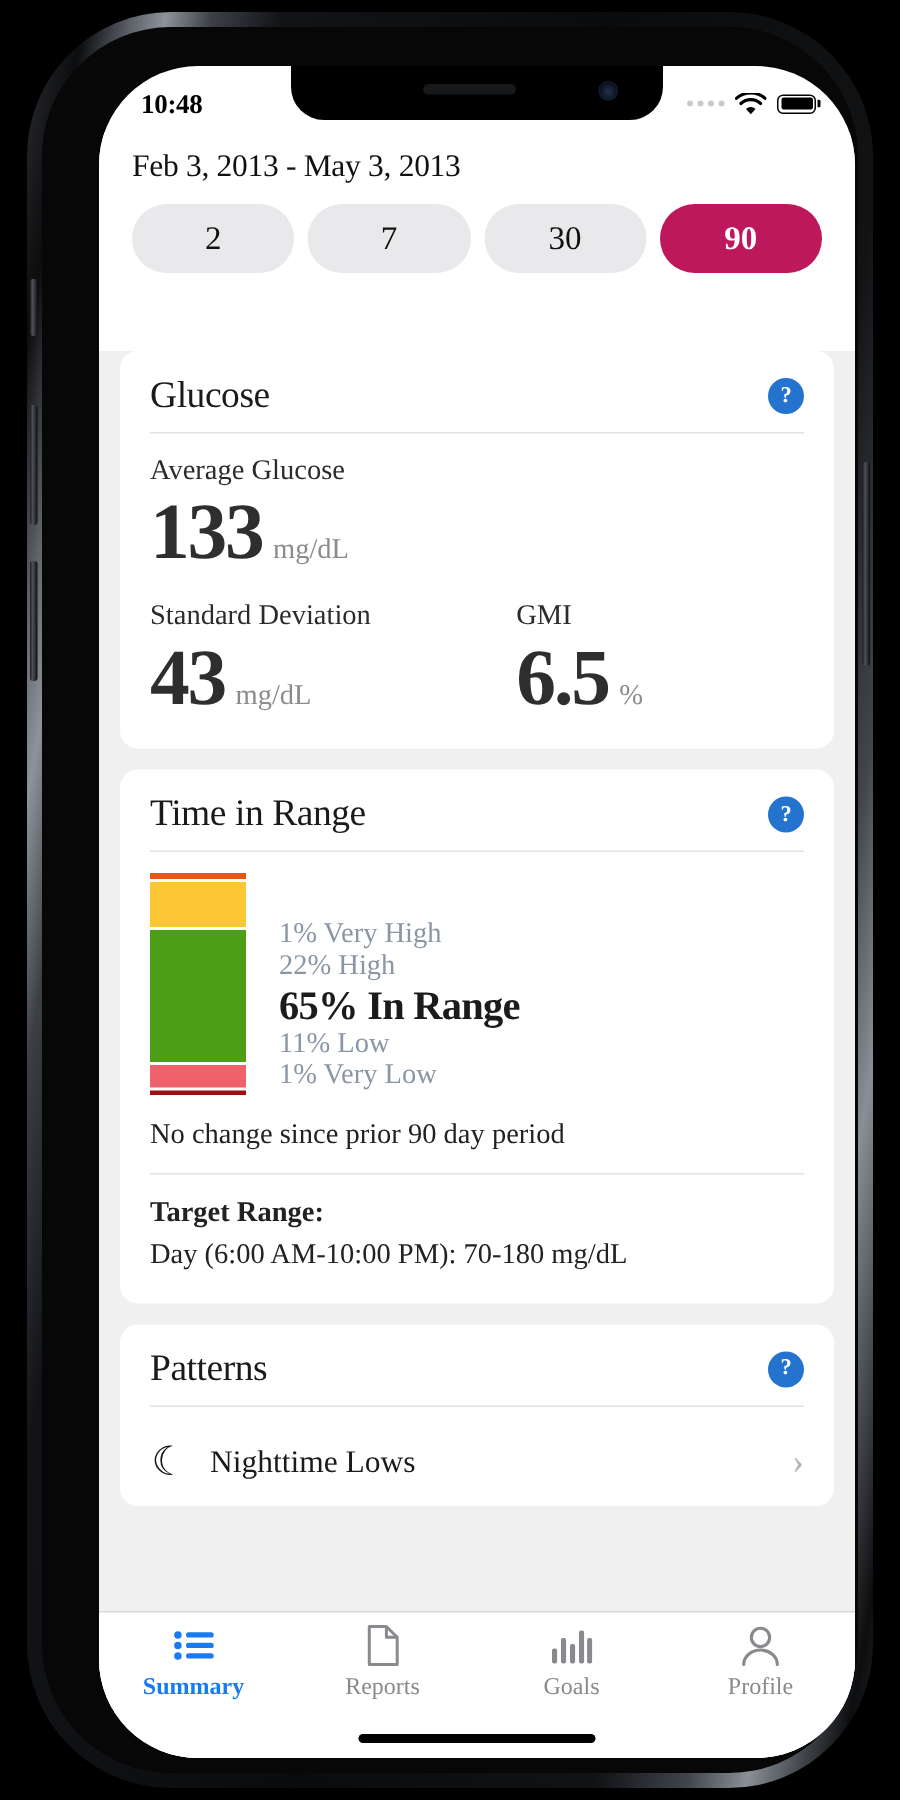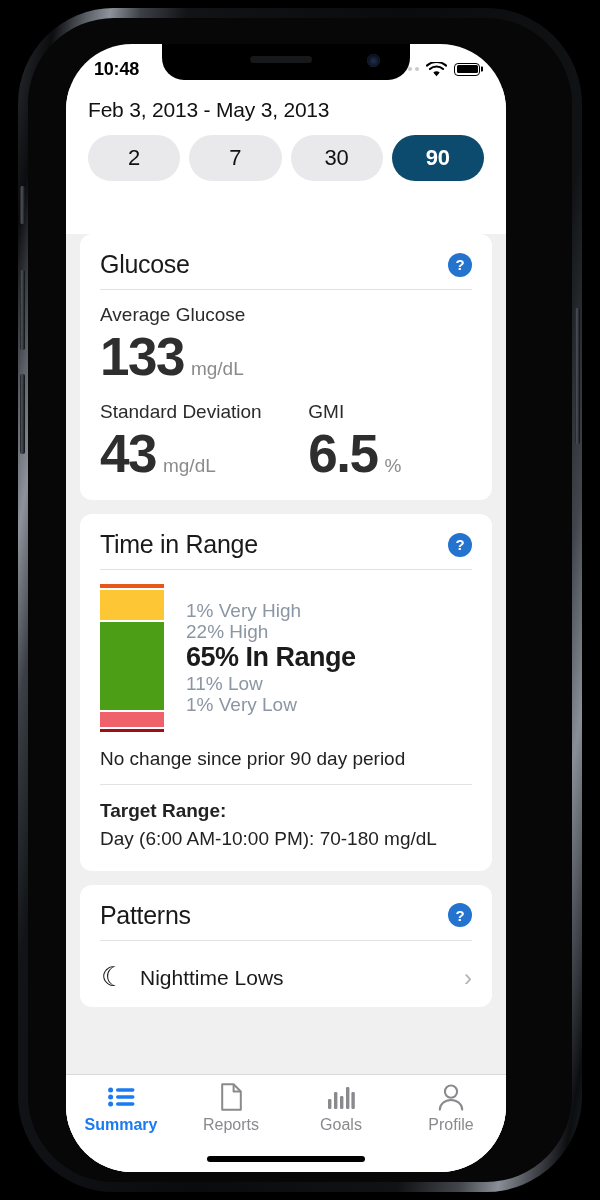--- a/index.html
+++ b/index.html
@@ -47,25 +47,26 @@
   #mute-switch   { left: 2px; top: 178px; width: 5px; height: 38px; }
   #volume-up     { left: 2px; top: 262px; width: 5px; height: 80px; }
   #volume-down   { left: 2px; top: 366px; width: 5px; height: 80px; }
   #power-button  { right: 2px; top: 300px; width: 5px; height: 136px; }
 
   
   #screen {
     position: absolute;
     left: 48px;
     top: 36px;
-    width: 440px;
+    width: 504px;
     height: 1128px;
     border-radius: 66px;
     background: #ffffff;
     overflow: hidden;
+    font-family: Liberation Serif, serif;
   }
 
   
   #notch {
     position: absolute;
     left: 50%;
     transform: translateX(-50%);
     top: 0;
     width: 248px;
     height: 36px;
@@ -171,21 +172,21 @@
     color: #111;
     font-size: 22px;
     display: flex;
     align-items: center;
     justify-content: center;
     border: none;
     font-family: inherit;
     cursor: pointer;
   }
   .pill.active {
-    background: #0c4a6e;
+    background: #be185d;
     color: #ffffff;
     font-weight: bold;
   }
 
   
   #content {
     position: absolute;
     top: 190px;
     left: 0; right: 0;
     bottom: 0;
@@ -271,21 +272,21 @@
     height: 148px;
     display: flex;
     flex-direction: column;
     flex: 0 0 64px;
   }
   #tir-bar span { display: block; width: 100%; }
   #tir-legend {
     flex: 1;
     display: flex;
     flex-direction: column;
-    justify-content: center;
+    justify-content: flex-end;
     padding: 1px 0 3px 0;
   }
   .tir-item {
     font-size: 19px;
     color: #8b96a4;
     line-height: 1.12;
   }
   .tir-item.primary {
     font-size: 27px;
     font-weight: bold;

